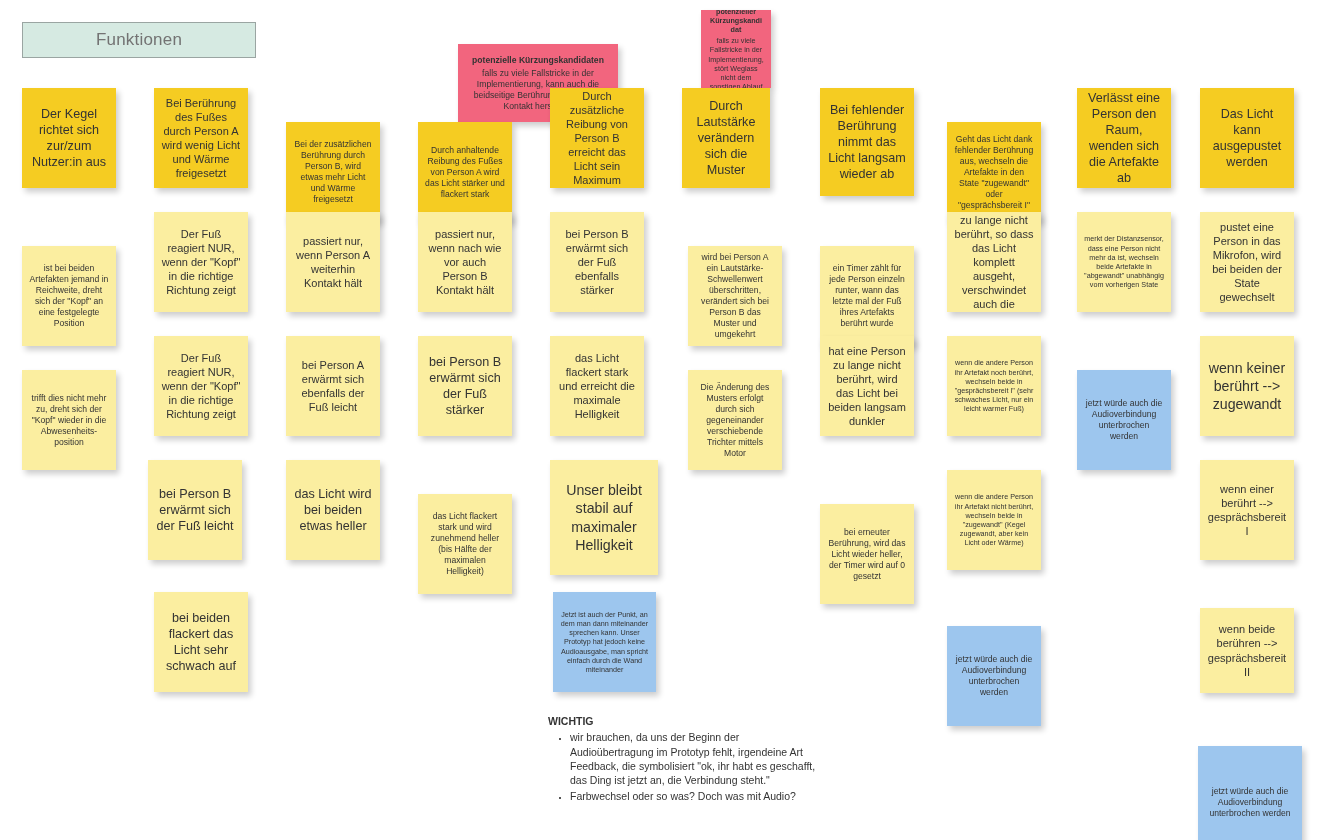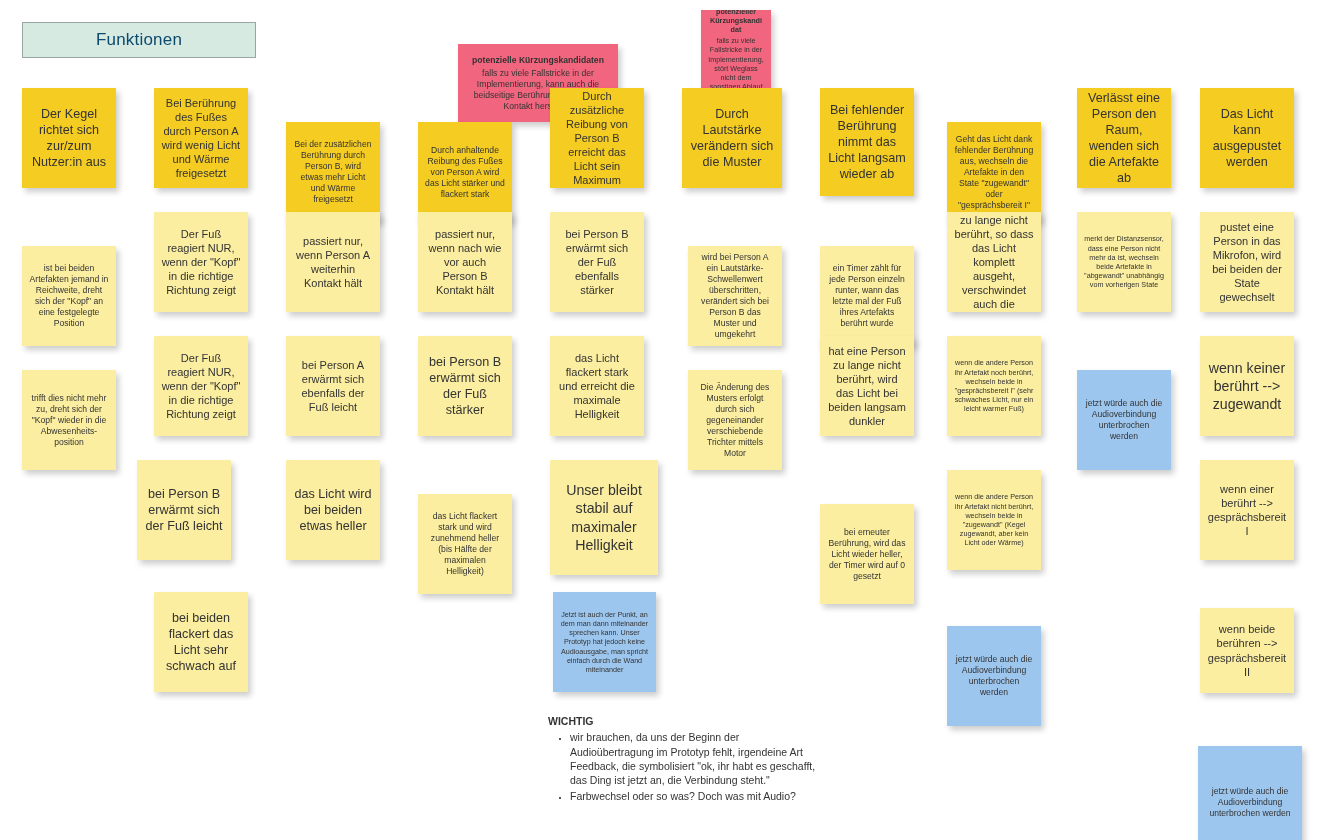--- a/index.html
+++ b/index.html
@@ -46,21 +46,21 @@
 
   .header-box {
     position: absolute;
     box-sizing: border-box;
     background: #d6eae2;
     border: 1px solid #9aa5a2;
     display: flex;
     align-items: center;
     justify-content: center;
     font-size: 17px;
-    color: #0c4a6e;
+    color: #737373;
     letter-spacing: 0.2px;
   }
 
   .fs-xs { font-size: 7.2px; }
   .fs-s  { font-size: 8.6px; margin-top: 34px; }
   .fs-m  { font-size: 11px; }
   .fs-l  { font-size: 12.6px; }
   .fs-xl { font-size: 14.2px; }
 
   .pink-title {
@@ -116,21 +116,21 @@
       </div>
       <div class="note n-yellow-dark fs-s" style="left: 286px; top: 88px; width: 94px; height: 100px;">
         <span class="txt"><span>Bei der zusätzlichen Berührung durch Person B, wird etwas mehr Licht und Wärme freigesetzt</span></span>
       </div>
       <div class="note n-yellow-dark fs-s" style="left: 418px; top: 88px; width: 94px; height: 100px;">
         <span class="txt"><span>Durch anhaltende Reibung des Fußes von Person A wird das Licht stärker und flackert stark</span></span>
       </div>
       <div class="note n-yellow-dark fs-m" style="left: 550px; top: 88px; width: 94px; height: 100px;">
         <span class="txt"><span>Durch zusätzliche Reibung von Person B erreicht das Licht sein Maximum</span></span>
       </div>
-      <div class="note n-yellow-dark fs-l" style="left: 682px; top: 88px; width: 100px; height: 100px;">
+      <div class="note n-yellow-dark fs-l" style="left: 682px; top: 88px; width: 88px; height: 100px;">
         <span class="txt"><span>Durch Lautstärke verändern sich die Muster</span></span>
       </div>
       <div class="note n-yellow-dark fs-l" style="left: 820px; top: 88px; width: 94px; height: 108px;">
         <span class="txt"><span>Bei fehlender Berührung nimmt das Licht langsam wieder ab</span></span>
       </div>
       <div class="note n-yellow-dark fs-s" style="left: 947px; top: 88px; width: 94px; height: 100px;">
         <span class="txt"><span>Geht das Licht dank fehlender Berührung aus, wechseln die Artefakte in den State "zugewandt" oder "gesprächsbereit I"</span></span>
       </div>
       <div class="note n-yellow-dark fs-l" style="left: 1077px; top: 88px; width: 94px; height: 100px;">
         <span class="txt"><span>Verlässt eine Person den Raum, wenden sich die Artefakte ab</span></span>
@@ -191,21 +191,21 @@
       </div>
       <div class="note n-yellow-light fs-xs" style="left: 947px; top: 336px; width: 94px; height: 100px;">
         <span class="txt"><span>wenn  die andere Person ihr Artefakt noch berührt, wechseln beide in "gesprächsbereit I" (sehr schwaches Licht, nur ein leicht warmer Fuß)</span></span>
       </div>
       <div class="note n-blue fs-s" style="left: 1077px; top: 336px; width: 94px; height: 100px;">
         <span class="txt"><span>jetzt würde auch die Audioverbindung unterbrochen werden</span></span>
       </div>
       <div class="note n-yellow-light fs-xl" style="left: 1200px; top: 336px; width: 94px; height: 100px;">
         <span class="txt"><span>wenn keiner berührt --&gt; zugewandt</span></span>
       </div>
-      <div class="note n-yellow-light fs-l" style="left: 137px; top: 460px; width: 94px; height: 100px; justify-content: center;">
+      <div class="note n-yellow-light fs-l" style="left: 148px; top: 460px; width: 94px; height: 100px; justify-content: center;">
         <span class="txt"><span>bei Person B erwärmt sich der Fuß leicht</span></span>
       </div>
       <div class="note n-yellow-light fs-l" style="left: 286px; top: 460px; width: 94px; height: 100px;">
         <span class="txt"><span>das Licht wird bei beiden etwas heller</span></span>
       </div>
       <div class="note n-yellow-light fs-s" style="left: 418px; top: 460px; width: 94px; height: 100px;">
         <span class="txt"><span>das Licht flackert stark und wird zunehmend heller (bis Hälfte der maximalen Helligkeit)</span></span>
       </div>
       <div class="note n-yellow-light fs-xl" style="left: 550px; top: 460px; width: 108px; height: 115px;">
         <span class="txt"><span>Unser bleibt stabil auf maximaler Helligkeit</span></span>

